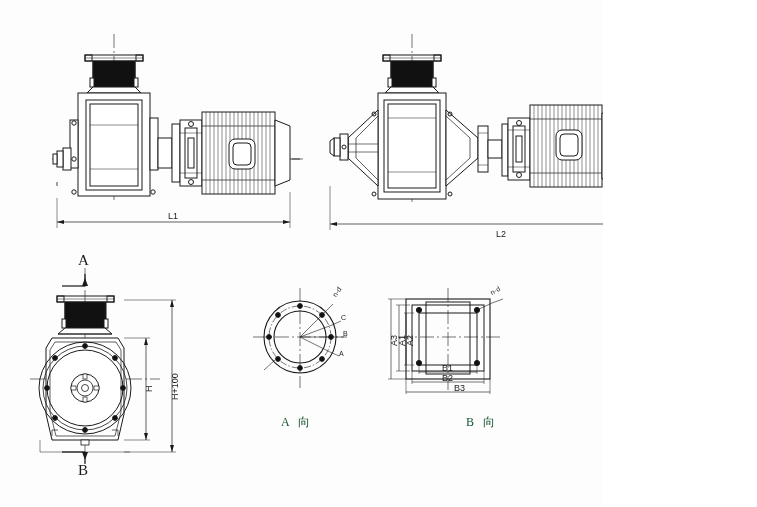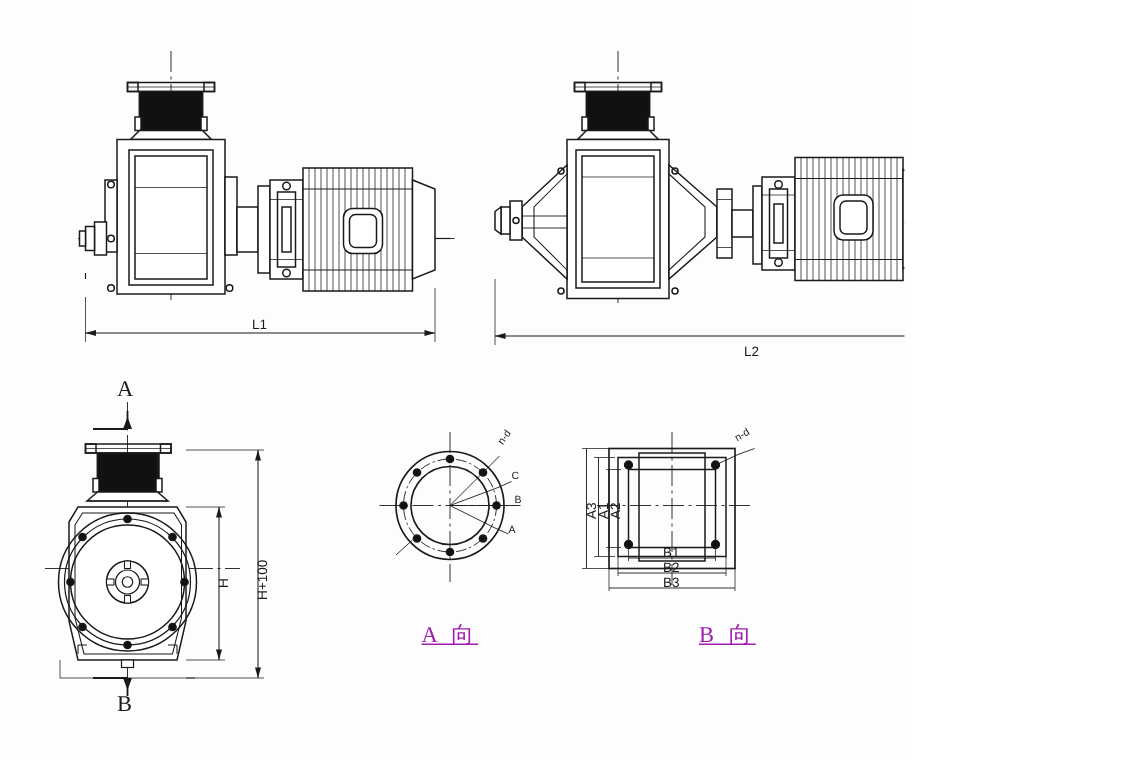--- a/index.html
+++ b/index.html
@@ -19,25 +19,24 @@
     overflow: hidden;
   }
   #sheet svg {
     position: absolute;
     left: 0;
     top: 0;
   }
   .view-caption {
     position: absolute;
     font-family: "Liberation Serif", serif;
-    font-size: 15px;
-    color: #a21caf;
+    font-size: 12px;
+    color: #14532d;
     letter-spacing: 3px;
     white-space: nowrap;
-    text-decoration: underline;
   }
   .dim-label {
     position: absolute;
     font-family: "Liberation Sans", sans-serif;
     font-size: 9px;
     color: #1a1a1a;
     white-space: nowrap;
   }
   .dim-label.vert {
     transform: rotate(-90deg);
@@ -446,17 +445,17 @@
   <div class="dim-label vert" style="left:389px; top:346px;">A3</div>
 
   <div class="dim-label vert" style="left:397px; top:346px;">A1</div>
 
   <div class="dim-label vert" style="left:405px; top:346px;">A2</div>
 
   <div class="dim-label" style="left:442px; top:363px;">B1</div>
 
   <div class="dim-label" style="left:442px; top:373px;text-align:right;">B2</div>
 
-  <div class="dim-label" style="left:442px; top:383px;">B3</div>
+  <div class="dim-label" style="left:454px; top:383px;">B3</div>
 
   <div class="tiny-label" style="left:489px; top:290px; transform:rotate(-30deg); transform-origin:left top;">n-d</div>
 
 </div>
 
 </body></html>

